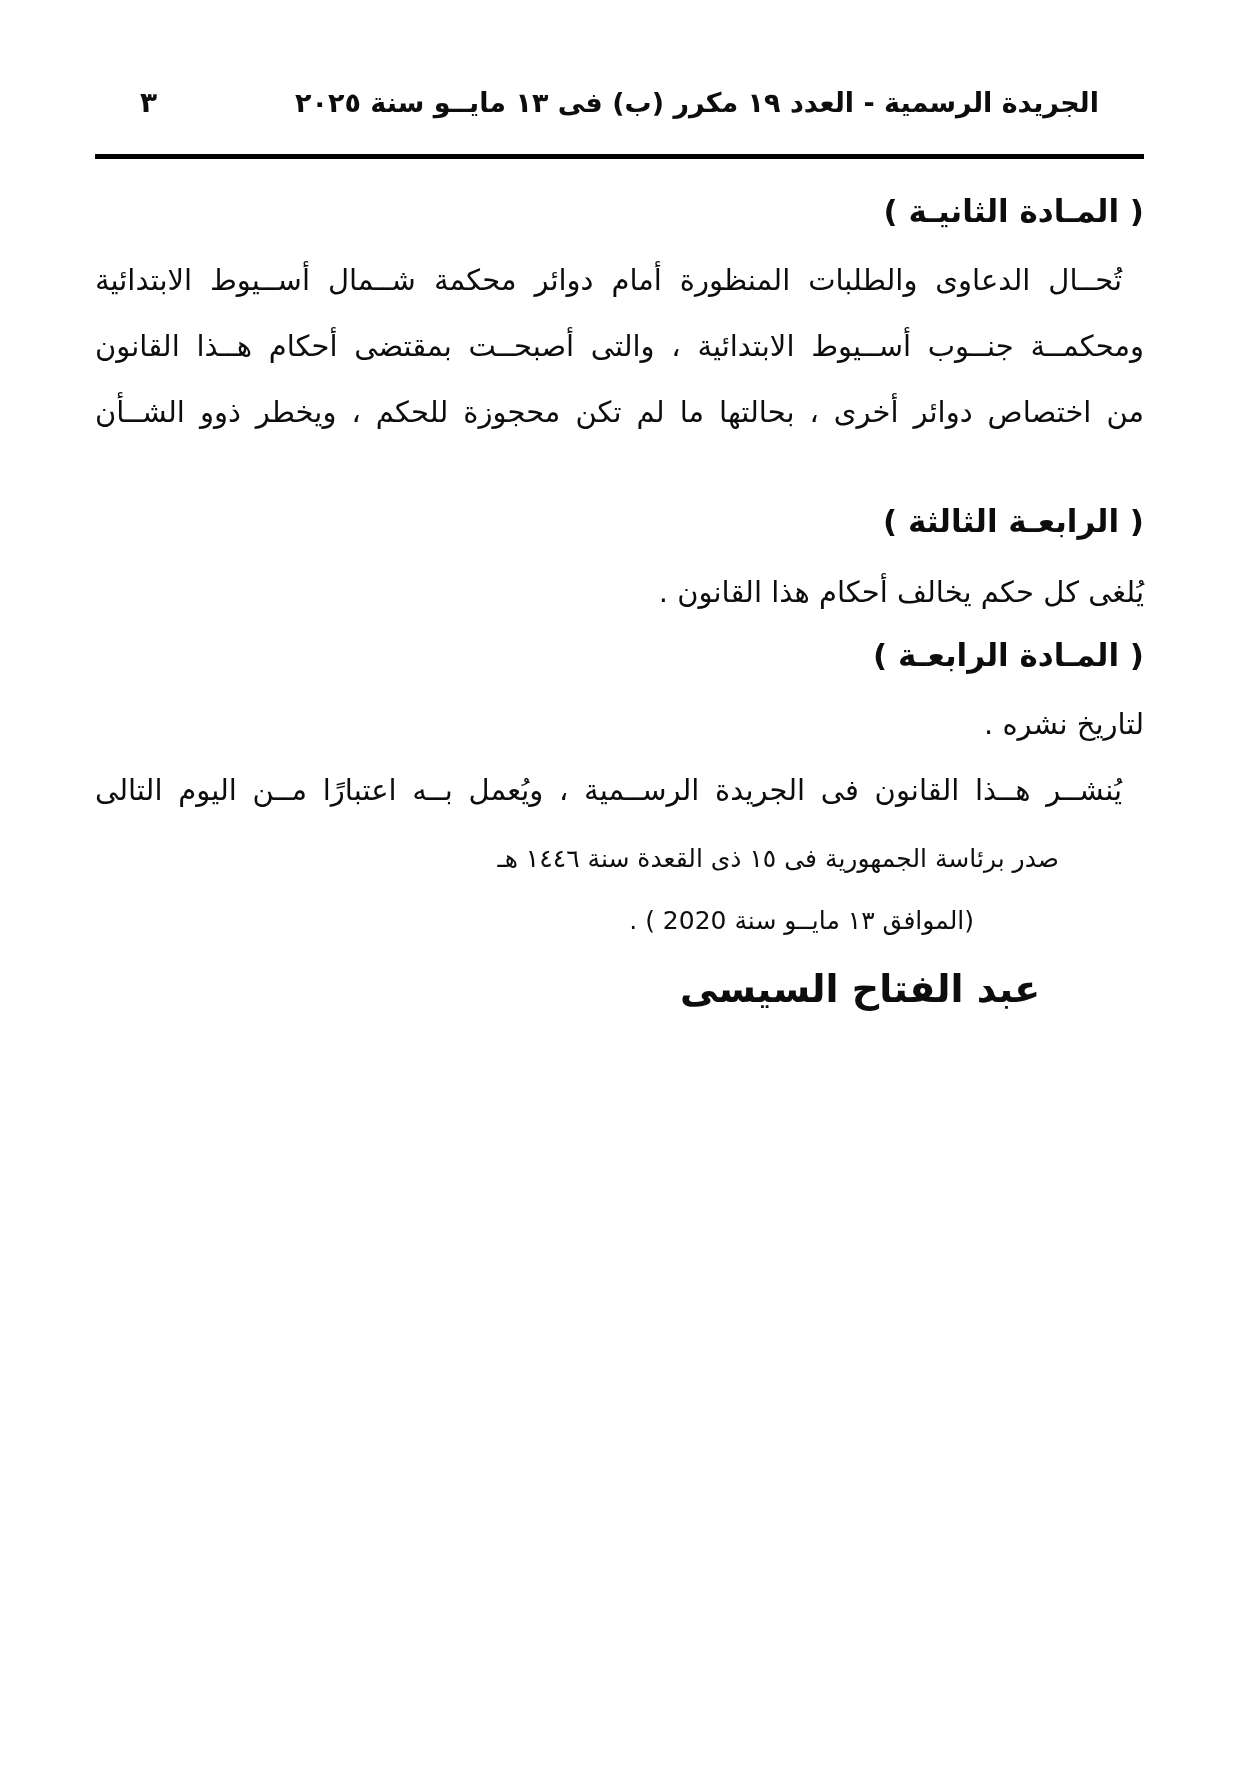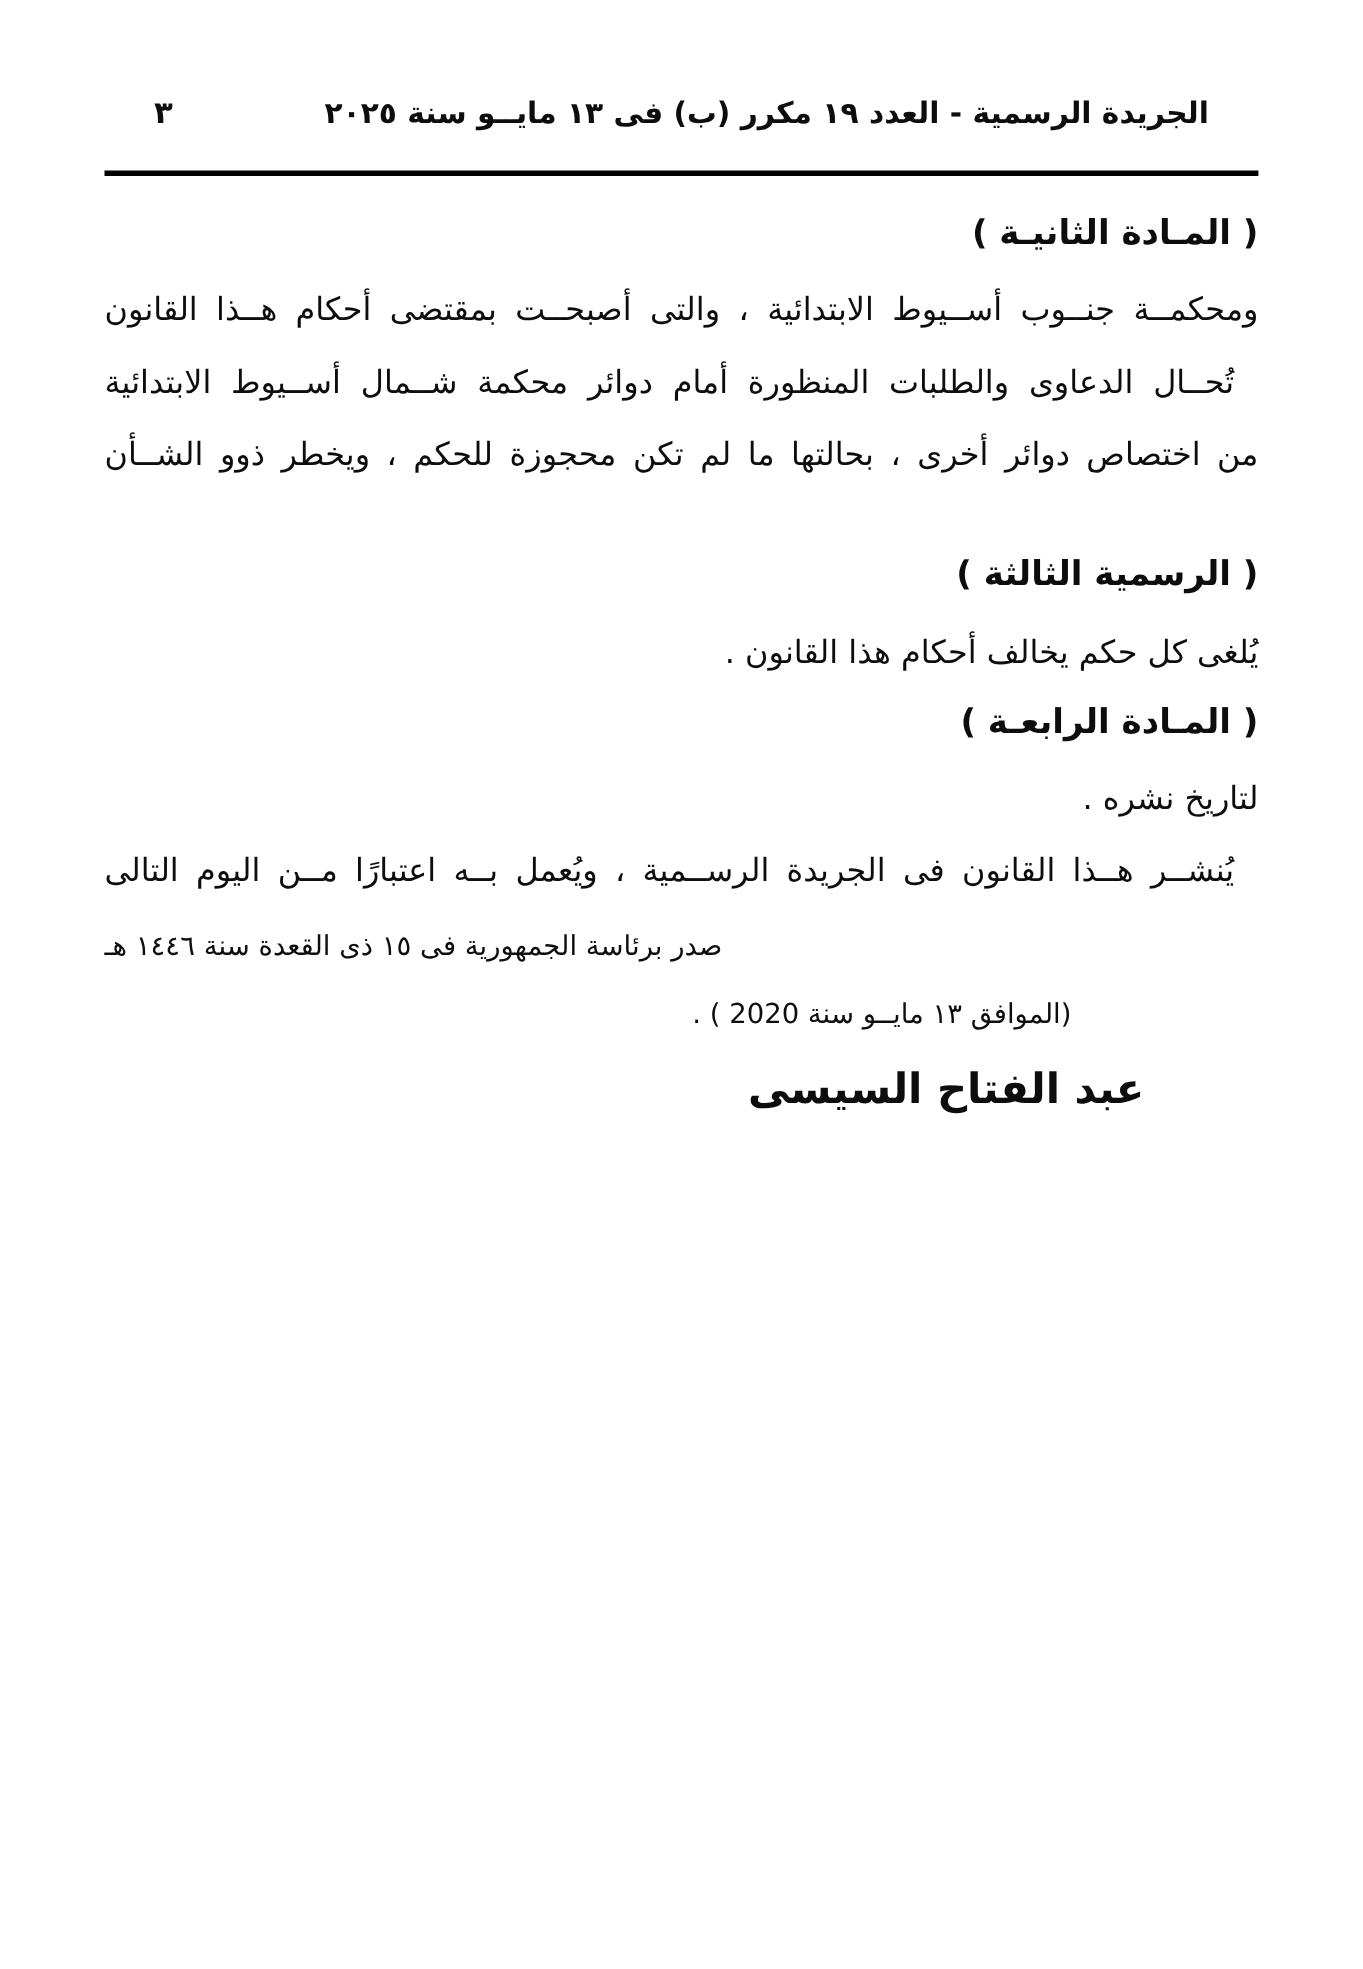--- a/index.html
+++ b/index.html
@@ -61,21 +61,21 @@
     font-size: 29px;
     line-height: 60px;
     text-align: right;
     padding-right: 80px;
     white-space: nowrap;
   }
   .issued-line {
     margin-top: 8px;
     font-size: 25px;
     line-height: 56px;
-    text-align: left;
+    text-align: right;
     padding-right: 85px;
     white-space: nowrap;
   }
   .corresponding-line {
     margin-top: 6px;
     font-size: 25px;
     line-height: 56px;
     text-align: right;
     padding-right: 170px;
     white-space: nowrap;
@@ -98,26 +98,26 @@
   <div class="header-row">
     <span class="header-title">الجريدة الرسمية - العدد ١٩ مكرر (ب) فى ١٣ مايــو سنة ٢٠٢٥</span>
     <span class="page-num">٣</span>
   </div>
 
   <div class="rule"></div>
 
   <div class="article-heading">( المـادة الثانيـة )</div>
 
   <div class="para">
+    <div class="bline fill first">تُحــال الدعاوى والطلبات المنظورة أمام دوائر محكمة شــمال أســيوط الابتدائية</div>
     <div class="bline fill">ومحكمــة جنــوب أســيوط الابتدائية ، والتى أصبحــت بمقتضى أحكام هــذا القانون</div>
-    <div class="bline fill first">تُحــال الدعاوى والطلبات المنظورة أمام دوائر محكمة شــمال أســيوط الابتدائية</div>
     <div class="bline fill">من اختصاص دوائر أخرى ، بحالتها ما لم تكن محجوزة للحكم ، ويخطر ذوو الشــأن</div>
   </div>
 
-  <div class="article-heading h2">( الرسمية الثالثة )</div>
+  <div class="article-heading h2">( الرابعـة الثالثة )</div>
 
   <div class="para single-line">
     <div class="bline rightal">يُلغى كل حكم يخالف أحكام هذا القانون .</div>
   </div>
 
   <div class="article-heading h3">( المـادة الرابعـة )</div>
 
   <div class="para">
     <div class="bline rightal">لتاريخ نشره .</div>
     <div class="bline fill first">يُنشــر هــذا القانون فى الجريدة الرســمية ، ويُعمل بــه اعتبارًا مــن اليوم التالى</div>

